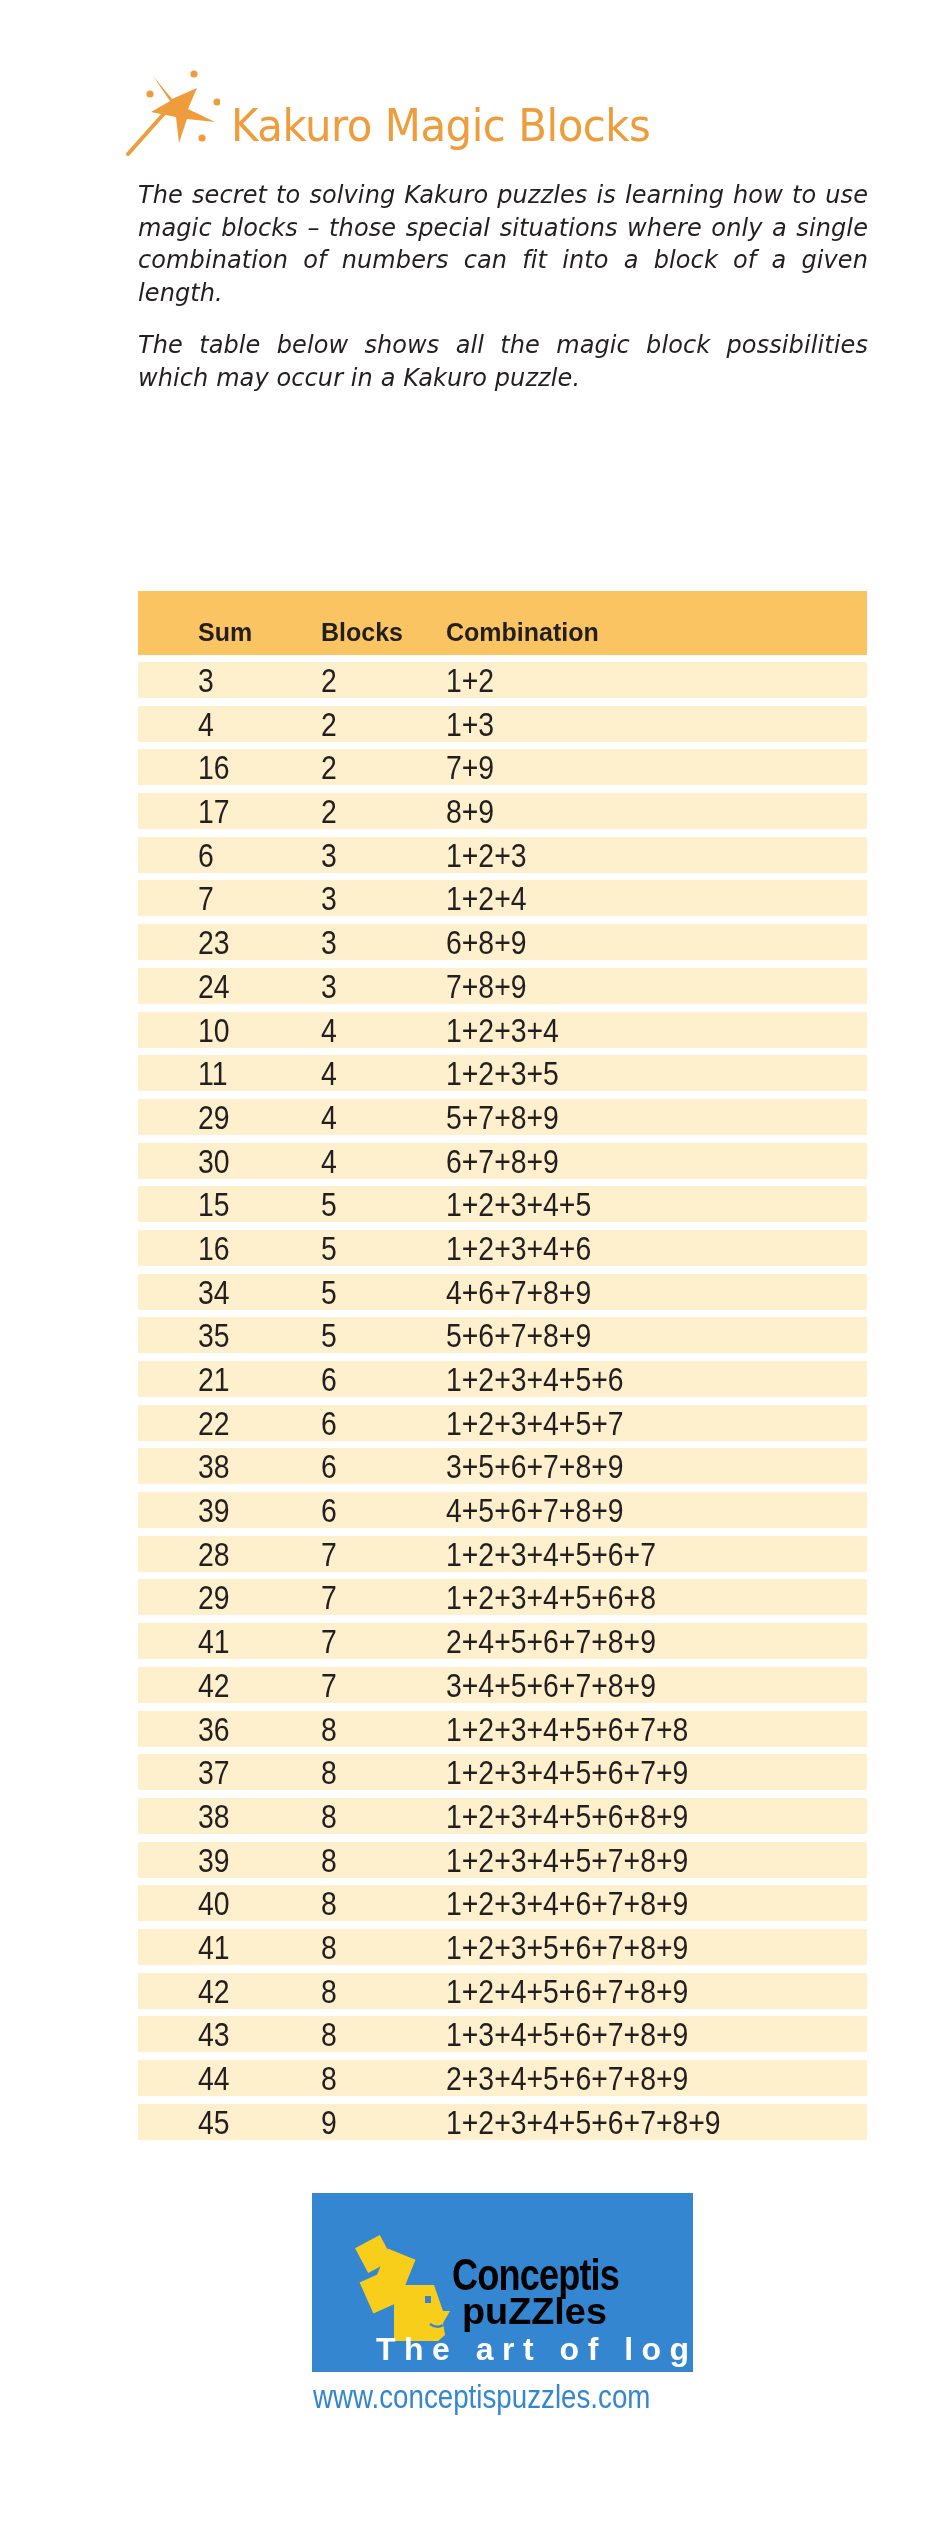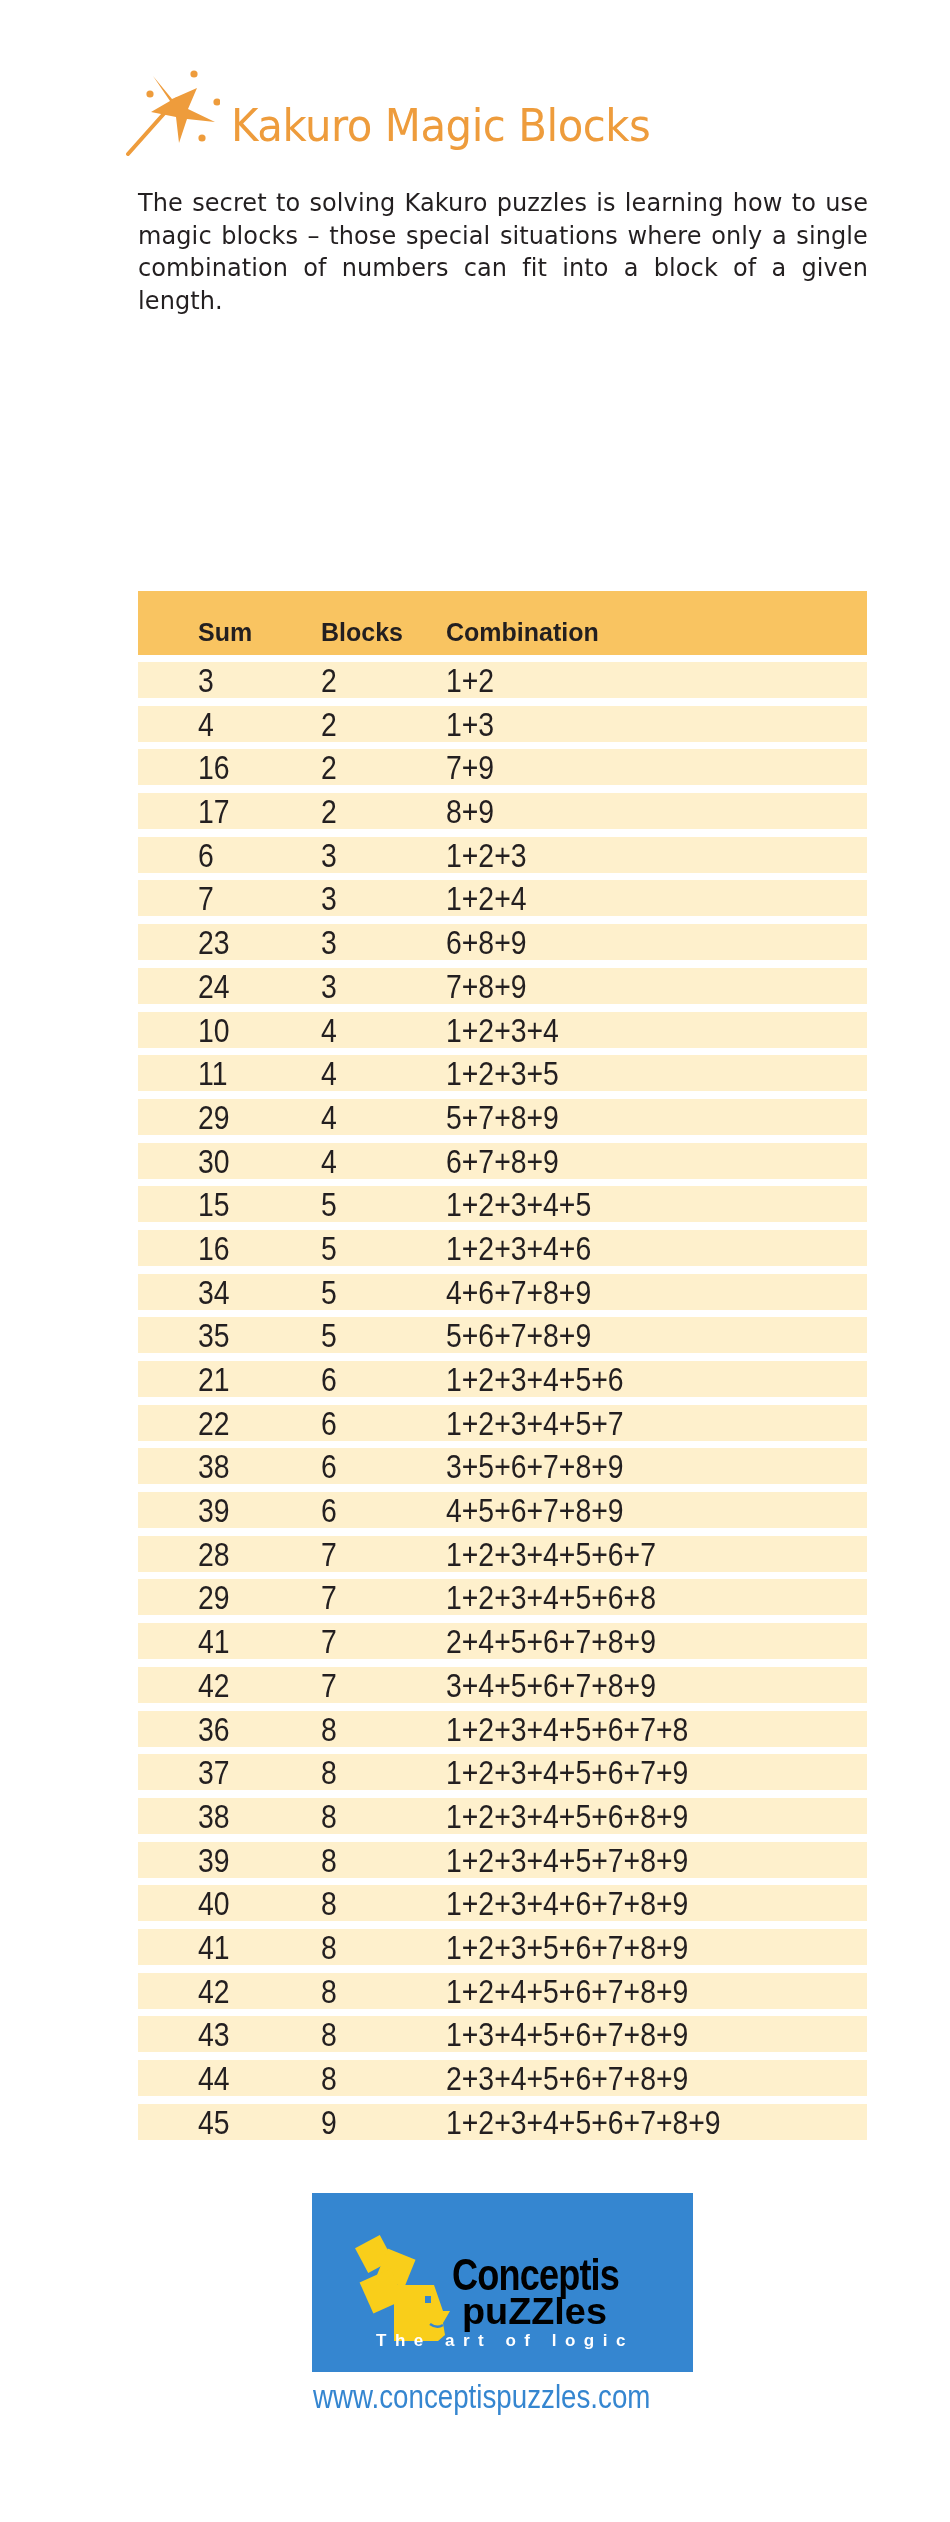--- a/index.html
+++ b/index.html
@@ -3,61 +3,62 @@
   <meta charset="utf-8">
   <style>
     html, body { margin: 0; padding: 0; background: #ffffff; }
     body { width: 950px; height: 2522px; position: relative; overflow: hidden; font-family: "DejaVu Sans", sans-serif; color: #231F20; }
 
     .title-row { position: absolute; left: 125px; top: 66px; height: 92px; width: 760px; }
     .wand { position: absolute; left: 0; top: 0; width: 95px; height: 90px; }
     .title { position: absolute; left: 106px; top: 34px; font-family: "DejaVu Sans", sans-serif; font-size: 45px; line-height: 52px; color: #EE9C3C; letter-spacing: -0.5px; transform: scaleX(0.93); transform-origin: left center; white-space: nowrap; }
 
     .intro { position: absolute; left: 138px; top: 179px; width: 730px; }
-    .intro p { margin: 8px 0 19px 0; font-size: 24px; line-height: 32.7px; text-align: justify; letter-spacing: 0.1px; }
+    .intro p { margin: 0 0 19px 0; font-size: 24px; line-height: 32.7px; text-align: justify; letter-spacing: 0.1px; font-style: italic; }
 
     .table { position: absolute; left: 138px; top: 591px; width: 729px; }
     .thead { height: 64px; background: #F9C461; position: relative; margin-bottom: 7px; }
     .th { position: absolute; top: 0; line-height: 64px; font-family: "Liberation Sans", sans-serif; font-weight: bold; font-size: 25px; color: #231F20; padding-top: 9px; }
     .rows { display: flex; flex-direction: column; gap: 7.7px; }
     .row { height: 36px; background: #FEF0CC; position: relative; }
     .cell { position: absolute; top: 0; line-height: 38px; font-family: "Liberation Sans", sans-serif; font-size: 33px; color: #231F20; transform: scaleX(0.86); transform-origin: left center; white-space: nowrap; }
     .c-sum { left: 60px; }
     .c-block { left: 183px; }
     .c-comb { left: 308px; }
     .th.c-sum { left: 60px; }
     .th.c-block { left: 183px; }
     .th.c-comb { left: 308px; }
 
     .logo { position: absolute; left: 312px; top: 2193px; width: 381px; height: 179px; background: #3586D0; }
     .logo-head { position: absolute; left: 25px; top: 30px; width: 120px; height: 120px; }
     .logo-brand { position: absolute; left: 140px; top: 60px; color: #000000; font-family: "Liberation Sans", sans-serif; font-weight: bold; }
     .logo-brand .l1 { font-size: 44px; line-height: 44px; letter-spacing: -1px; transform: scaleX(0.82); transform-origin: left center; white-space: nowrap; }
     .logo-brand .l2 { font-size: 36px; line-height: 30px; letter-spacing: 0px; margin-left: 10px; transform: scaleX(1.05); transform-origin: left center; white-space: nowrap; }
-    .logo-tag { position: absolute; left: 64px; top: 138px; color: #ffffff; font-family: "Liberation Sans", sans-serif; font-weight: bold; font-size: 17px; letter-spacing: 8.5px; white-space: nowrap; }
+    .logo-tag { position: absolute; left: 64px; top: 138px; color: #ffffff; font-family: "Liberation Sans", sans-serif; font-weight: bold; font-size: 32px; letter-spacing: 8.5px; white-space: nowrap; }
 
     .url { position: absolute; left: 313px; top: 2378px; width: 380px; text-align: left; font-family: "Liberation Sans", sans-serif; font-size: 33px; color: #3586D0; transform: scaleX(0.84); transform-origin: left center; white-space: nowrap; }
   </style>
 </head>
 <body>
 
 <div class="title-row">
   <svg class="wand" viewBox="0 0 95 90">
     <line x1="3" y1="88" x2="52" y2="33" stroke="#EE9C3C" stroke-width="4" stroke-linecap="round"></line>
     <polygon points="28,10 47,33 72,22 63,43 90,56 62,53 54,77 51,51 26,46 45,35" fill="#EE9C3C"></polygon>
     <circle cx="25" cy="28" r="3.6" fill="#EE9C3C"></circle>
     <circle cx="69" cy="8" r="3.6" fill="#EE9C3C"></circle>
     <circle cx="92" cy="36" r="3.6" fill="#EE9C3C"></circle>
     <circle cx="77" cy="72" r="3.6" fill="#EE9C3C"></circle>
   </svg>
   <div class="title">Kakuro Magic Blocks</div>
 </div>
 
 <div class="intro">
   <p>The secret to solving Kakuro puzzles is learning how to use magic blocks – those special situations where only a single combination of numbers can fit into a block of a given length.</p>
+  <p>The table below shows all the magic block possibilities which may occur in a Kakuro puzzle.</p>
 </div>
 
 <div class="table">
   <div class="thead">
     <span class="th c-sum">Sum</span>
     <span class="th c-block">Blocks</span>
     <span class="th c-comb">Combination</span>
   </div>
   <div class="rows" id="rows">
       <div class="row">

